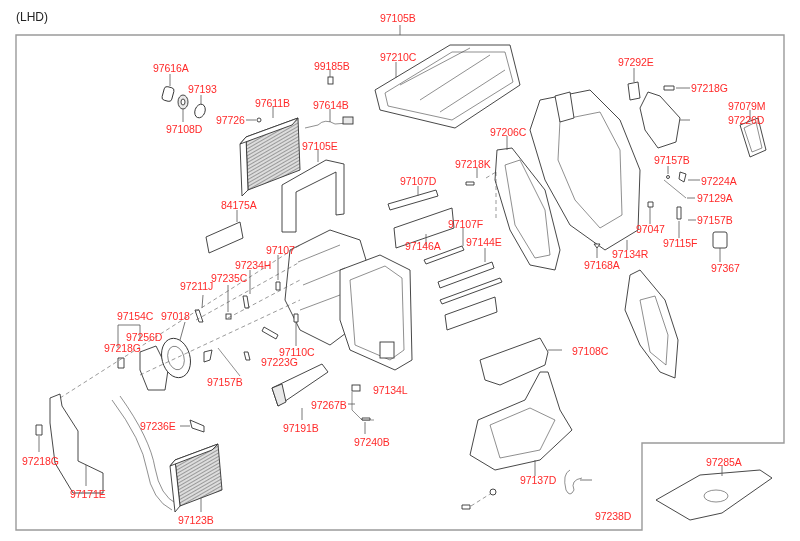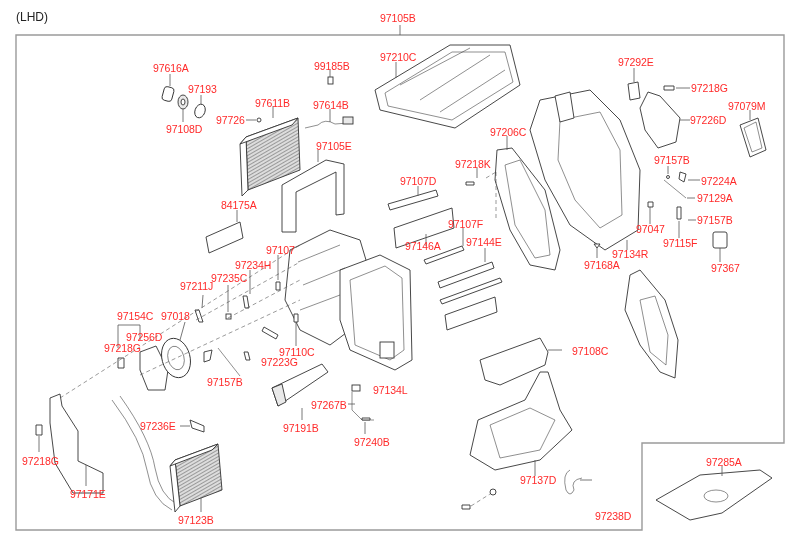--- a/index.html
+++ b/index.html
@@ -237,28 +237,28 @@
 
 <div class="lbl" style="left: 380px; top: 12px; color: rgb(255, 42, 42);">97105B</div>
 
 <div class="lbl" style="left: 153px; top: 62px; color: rgb(255, 42, 42);">97616A</div>
 <div class="lbl" style="left: 188px; top: 83px; color: rgb(255, 42, 42);">97193</div>
 <div class="lbl" style="left: 166px; top: 123px; color: rgb(255, 42, 42);">97108D</div>
 <div class="lbl" style="left: 216px; top: 114px; color: rgb(255, 42, 42);">97726</div>
 <div class="lbl" style="left: 255px; top: 97px; color: rgb(255, 42, 42);">97611B</div>
 <div class="lbl" style="left: 314px; top: 60px; color: rgb(255, 42, 42);">99185B</div>
 <div class="lbl" style="left: 313px; top: 99px; color: rgb(255, 42, 42);">97614B</div>
-<div class="lbl" style="left: 316px; top: 140px; color: rgb(255, 42, 42);">97105E</div>
+<div class="lbl" style="left: 302px; top: 140px; color: rgb(255, 42, 42);">97105E</div>
 <div class="lbl" style="left: 380px; top: 51px; color: rgb(255, 42, 42);">97210C</div>
 <div class="lbl" style="left: 221px; top: 199px; color: rgb(255, 42, 42);">84175A</div>
 
 <div class="lbl" style="left: 618px; top: 56px; color: rgb(255, 42, 42);">97292E</div>
 <div class="lbl" style="left: 691px; top: 82px; color: rgb(255, 42, 42);">97218G</div>
 <div class="lbl" style="left: 728px; top: 100px; color: rgb(255, 42, 42);">97079M</div>
-<div class="lbl" style="left: 690px; top: 114px; color: rgb(255, 42, 42);">97226D</div>
+<div class="lbl" style="left: 728px; top: 114px; color: rgb(255, 42, 42);">97226D</div>
 <div class="lbl" style="left: 490px; top: 126px; color: rgb(255, 42, 42);">97206C</div>
 <div class="lbl" style="left: 455px; top: 158px; color: rgb(255, 42, 42);">97218K</div>
 <div class="lbl" style="left: 400px; top: 175px; color: rgb(255, 42, 42);">97107D</div>
 <div class="lbl" style="left: 654px; top: 154px; color: rgb(255, 42, 42);">97157B</div>
 <div class="lbl" style="left: 701px; top: 175px; color: rgb(255, 42, 42);">97224A</div>
 <div class="lbl" style="left: 697px; top: 192px; color: rgb(255, 42, 42);">97129A</div>
 <div class="lbl" style="left: 697px; top: 214px; color: rgb(255, 42, 42);">97157B</div>
 <div class="lbl" style="left: 448px; top: 218px; color: rgb(255, 42, 42);">97107F</div>
 <div class="lbl" style="left: 405px; top: 240px; color: rgb(255, 42, 42);">97146A</div>
 <div class="lbl" style="left: 466px; top: 236px; color: rgb(255, 42, 42);">97144E</div>

